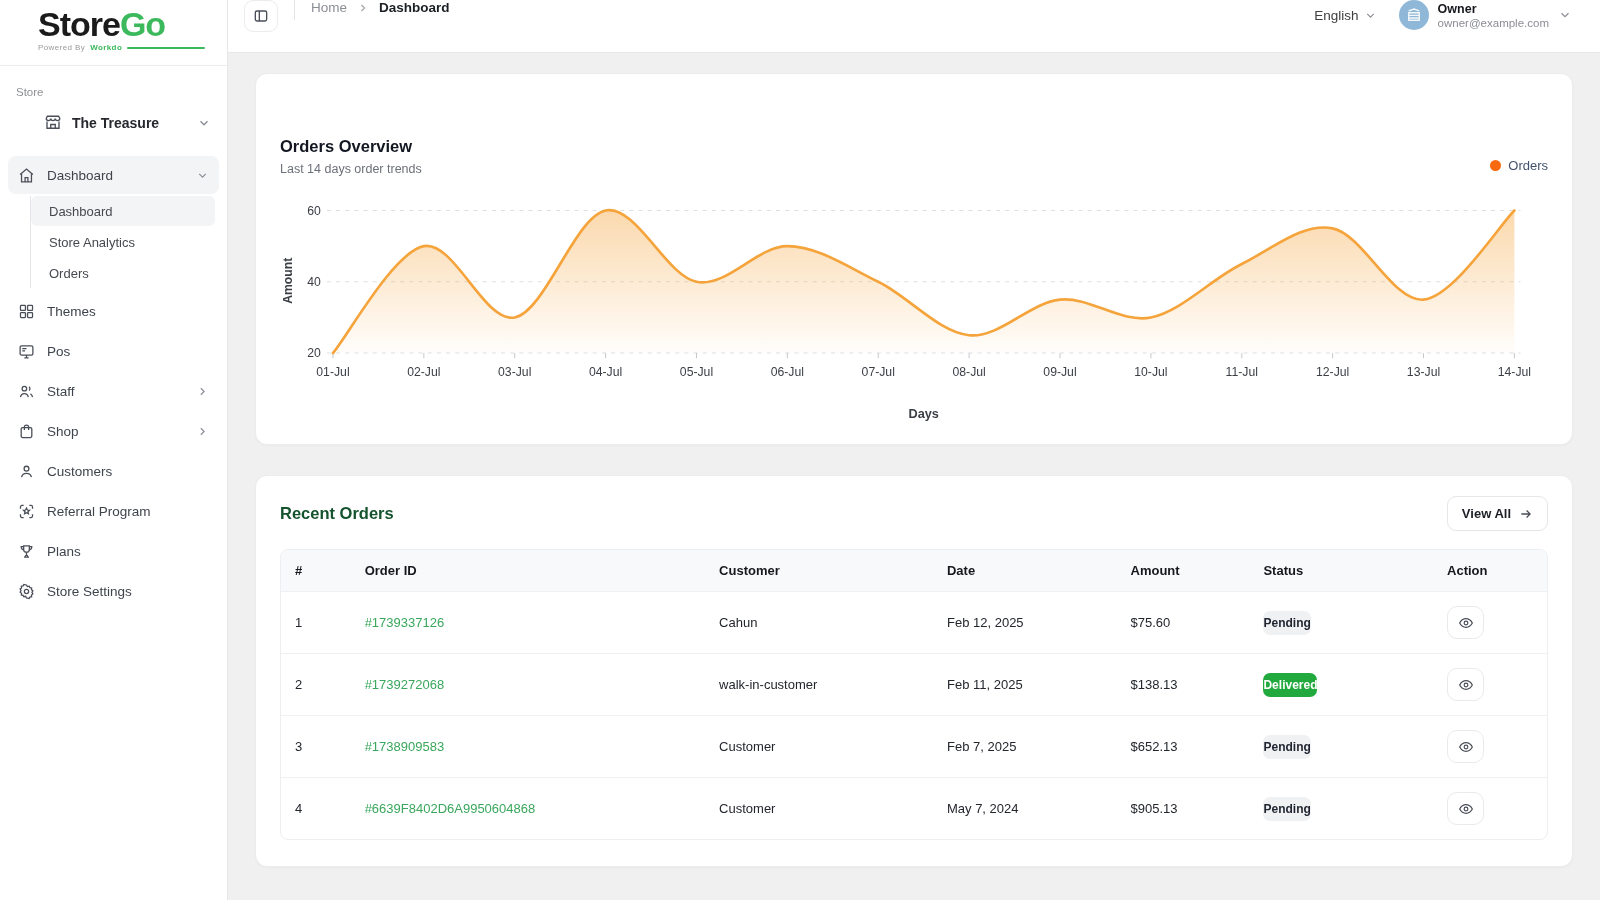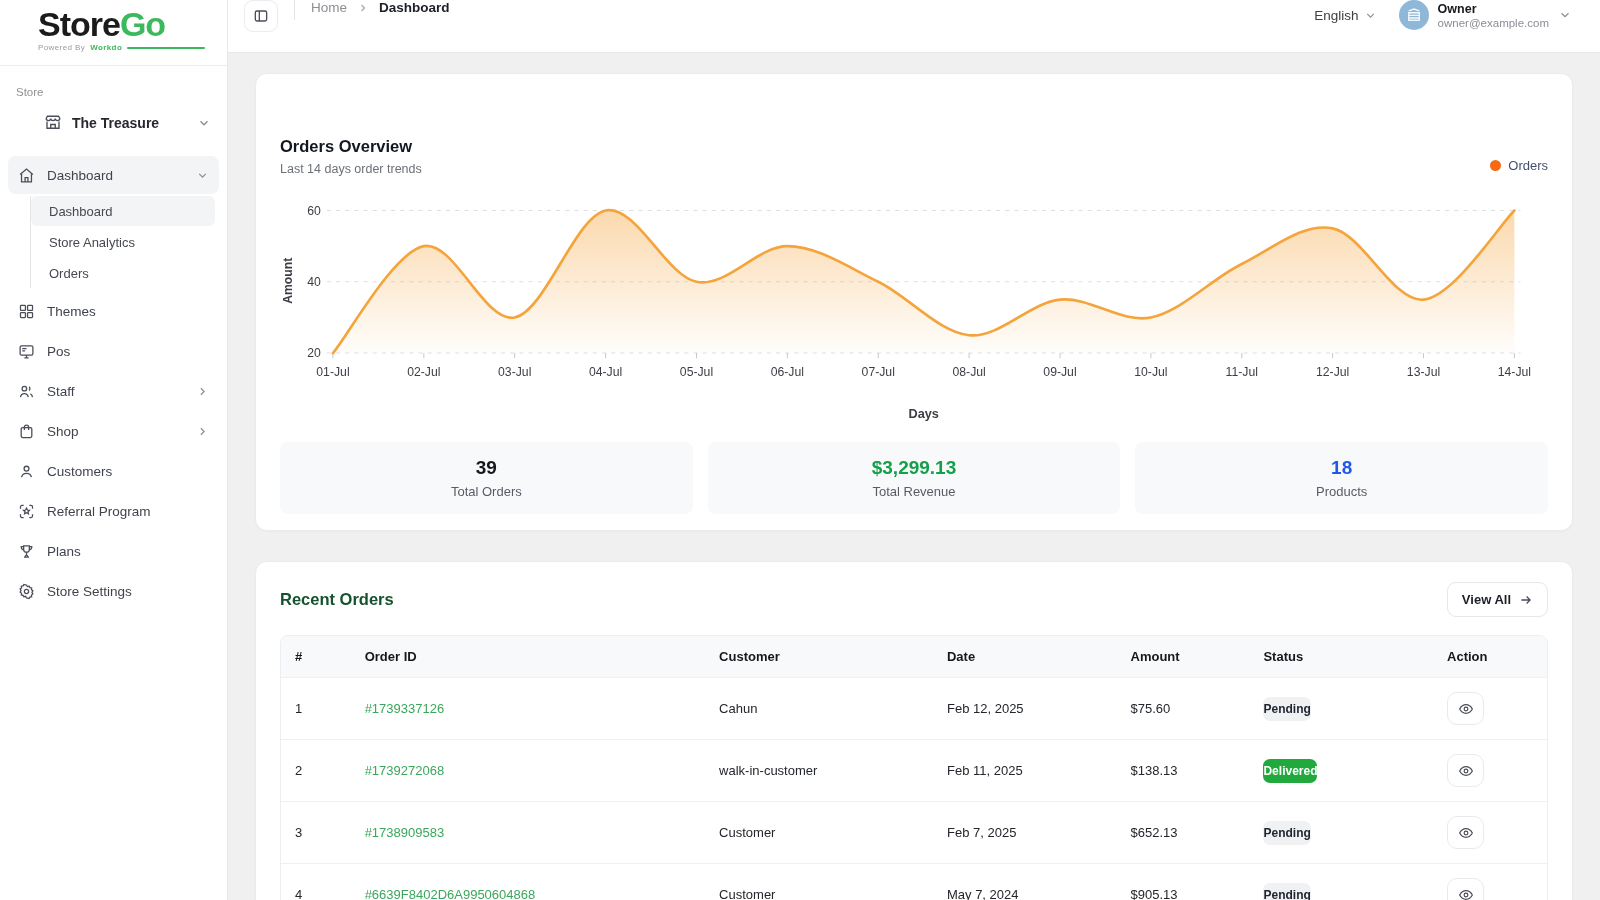--- a/index.html
+++ b/index.html
@@ -346,34 +346,20 @@
                 <text x="944.3076923076923" y="190" text-anchor="middle" font-size="12" fill="#3b3e45">11-Jul</text>
                 <text x="1033.5384615384614" y="190" text-anchor="middle" font-size="12" fill="#3b3e45">12-Jul</text>
                 <text x="1122.7692307692307" y="190" text-anchor="middle" font-size="12" fill="#3b3e45">13-Jul</text>
                 <text x="1212" y="190" text-anchor="middle" font-size="12" fill="#3b3e45">14-Jul</text>
               </g>
             <text id="ylabelText" transform="rotate(-90 12 97)" x="12" y="97" text-anchor="middle" font-size="12" font-weight="bold" fill="#3b3e45">Amount</text>
             <text id="xlabelText" x="632" y="232" text-anchor="middle" font-size="12.5" font-weight="bold" fill="#3b3e45">Days</text>
           </svg>
         </div>
 
-        <div class="stats-row">
-          <div class="stat-panel">
-            <div class="stat-value stat-dark">39</div>
-            <div class="stat-label">Total Orders</div>
-          </div>
-          <div class="stat-panel">
-            <div class="stat-value stat-green">$3,299.13</div>
-            <div class="stat-label">Total Revenue</div>
-          </div>
-          <div class="stat-panel">
-            <div class="stat-value stat-blue">18</div>
-            <div class="stat-label">Products</div>
-          </div>
-        </div>
       </section>
 
       <section class="card card-recent">
         <div class="recent-head">
           <div class="recent-title">Recent Orders</div>
           <button class="viewall-btn">
             <span>View All</span>
             <span class="icon">
               <svg width="14" height="14" viewBox="0 0 24 24" fill="none" stroke="currentColor" stroke-width="2.2">
                   <path d="M4 12h15M13 6l6 6-6 6"></path>

